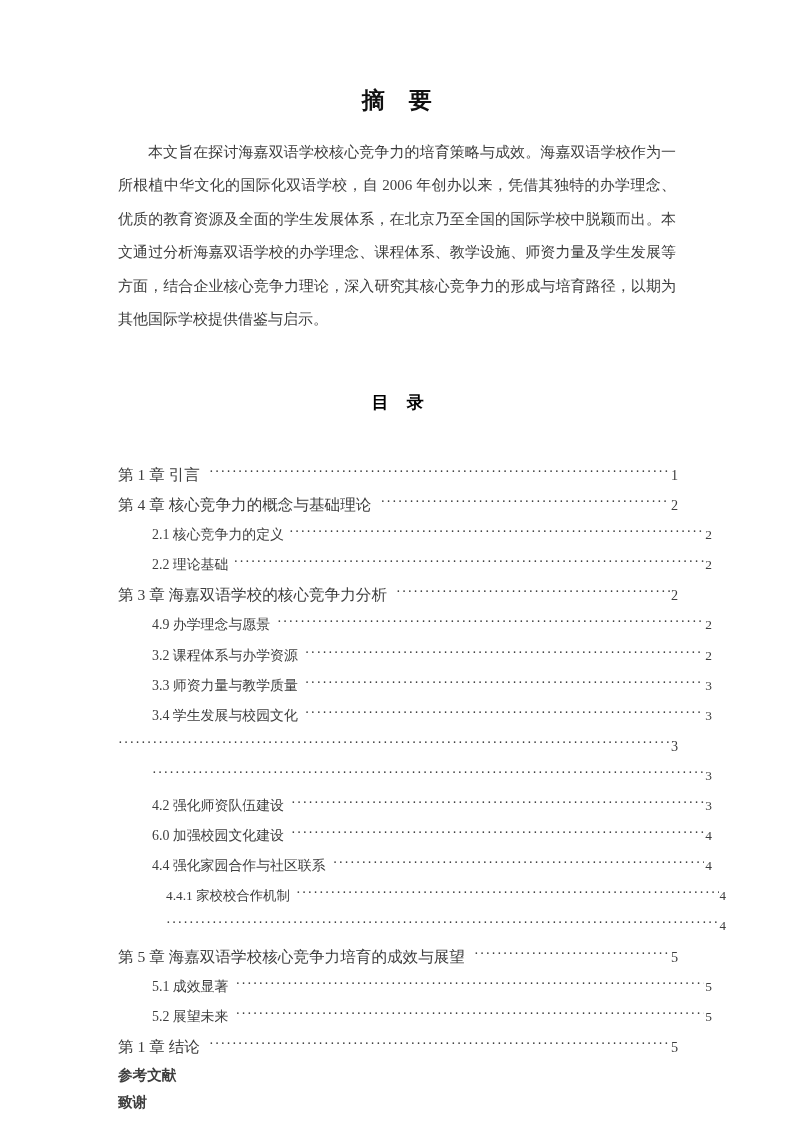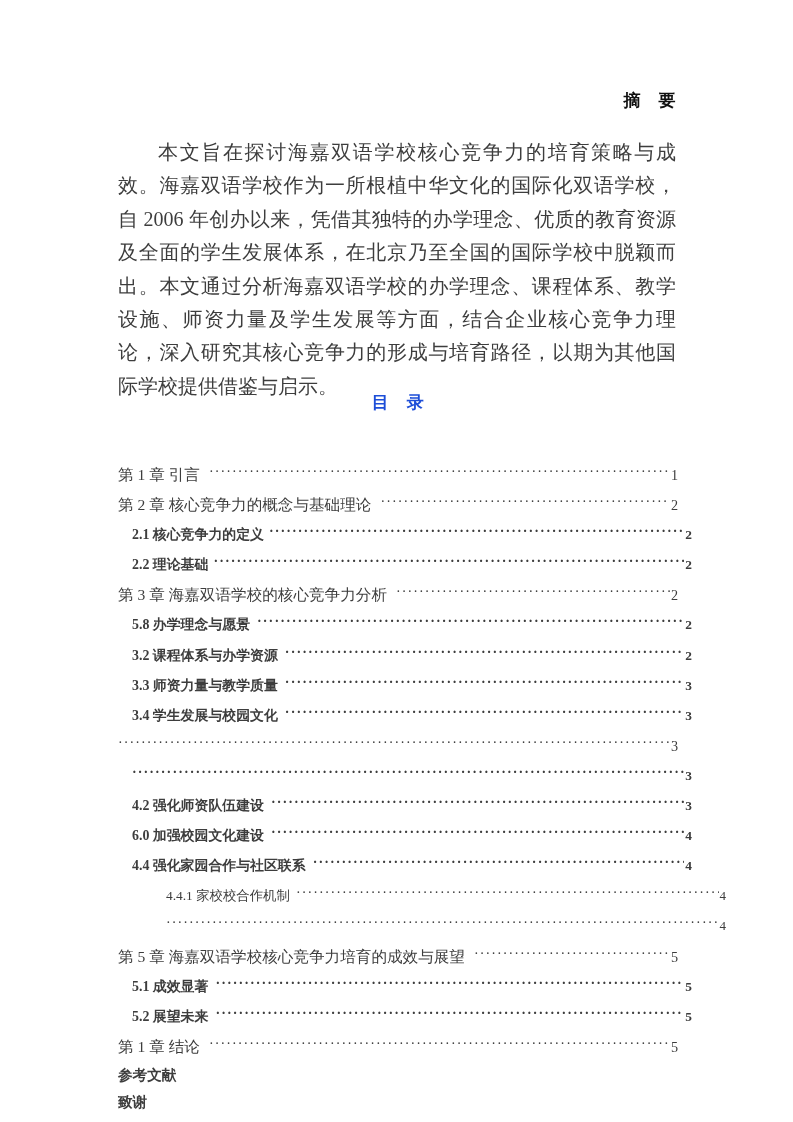--- a/index.html
+++ b/index.html
@@ -20,51 +20,51 @@
   }
 
   
   .abstract-block {
     position: absolute;
     left: 118px;
     top: 88px;
     width: 558px;
   }
   .section-heading {
-    text-align: right;
+    text-align: center;
     font-weight: bold;
-    font-size: 17px;
+    font-size: 23px;
     color: #111111;
     letter-spacing: 0.5px;
     line-height: 26px;
     margin: 0;
   }
   .abstract-body {
     margin: 0;
     padding-top: 22px;
-    font-size: 20px;
+    font-size: 15px;
     line-height: 33.4px;
     text-align: justify;
     text-justify: inter-ideograph;
     text-indent: 2em;
     color: #3d3d3d;
   }
 
   
   .toc-block {
     position: absolute;
     left: 118px;
     top: 390px;
     width: 560px;
   }
   .toc-heading {
     text-align: center;
     font-weight: bold;
     font-size: 17px;
-    color: #1d4ed8;
+    color: #000000;
     letter-spacing: 0.5px;
     line-height: 26px;
     margin: 0;
   }
   .toc-list {
     margin: 0;
     padding: 0;
     list-style: none;
     padding-top: 44px;
   }
@@ -100,22 +100,21 @@
   .lvl1 {
     font-size: 15.6px;
     margin-left: 0;
   }
   .lvl1 .toc-title { padding-right: 9px; }
   .lvl1 .toc-page { font-size: 14.2px; }
 
   
   .lvl2 {
     font-size: 13.9px;
-    margin-left: 14px;
-    font-weight: bold;
+    margin-left: 34px;
   }
   .lvl2 .toc-title { padding-right: 7px; }
   .lvl2 .toc-page { font-size: 13.4px; }
 
   
   .lvl2.tight .toc-title { padding-right: 5px; }
 
   
   .lvl3 {
     font-size: 13.4px;
@@ -149,41 +148,41 @@
 
   <section class="toc-block">
     <h1 class="toc-heading">目　录</h1>
     <ul class="toc-list" id="toc-list">
         <li class="toc-row lvl1">
           <span class="toc-title">第 1 章  引言</span>
           <span class="toc-dots">·····························································································································</span>
           <span class="toc-page">1</span>
         </li>
         <li class="toc-row lvl1">
-          <span class="toc-title">第 2 章  核心竞争力的概念与基础理论</span>
+          <span class="toc-title">第 4 章  核心竞争力的概念与基础理论</span>
           <span class="toc-dots">·····························································································································</span>
           <span class="toc-page">2</span>
         </li>
         <li class="toc-row lvl2 tight">
           <span class="toc-title">2.1 核心竞争力的定义</span>
           <span class="toc-dots">·····························································································································</span>
           <span class="toc-page">2</span>
         </li>
         <li class="toc-row lvl2 tight">
           <span class="toc-title">2.2 理论基础</span>
           <span class="toc-dots">·····························································································································</span>
           <span class="toc-page">2</span>
         </li>
         <li class="toc-row lvl1">
           <span class="toc-title">第 3 章  海嘉双语学校的核心竞争力分析</span>
           <span class="toc-dots">·····························································································································</span>
           <span class="toc-page">2</span>
         </li>
         <li class="toc-row lvl2">
-          <span class="toc-title">5.8  办学理念与愿景</span>
+          <span class="toc-title">4.9  办学理念与愿景</span>
           <span class="toc-dots">·····························································································································</span>
           <span class="toc-page">2</span>
         </li>
         <li class="toc-row lvl2">
           <span class="toc-title">3.2  课程体系与办学资源</span>
           <span class="toc-dots">·····························································································································</span>
           <span class="toc-page">2</span>
         </li>
         <li class="toc-row lvl2">
           <span class="toc-title">3.3  师资力量与教学质量</span>

